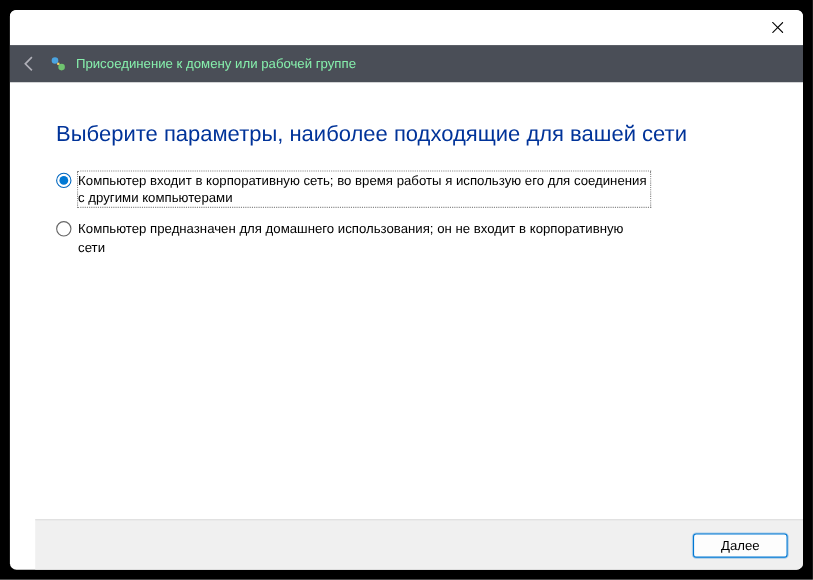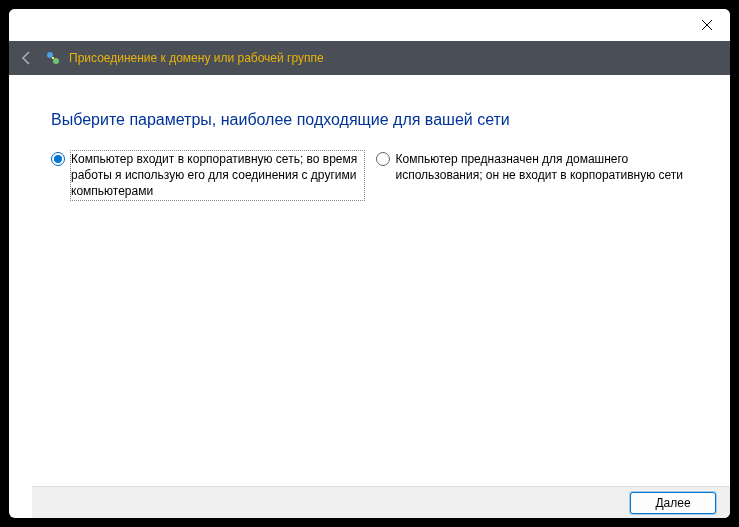--- a/index.html
+++ b/index.html
@@ -55,37 +55,37 @@
     }
     .back-arrow svg { width: 16px; height: 16px; }
     .header-icon {
       width: 16px;
       height: 16px;
       display: flex;
       align-items: center;
       justify-content: center;
     }
     .header-title {
-      color: #eab308;
+      color: #86efac;
       font-size: 12px;
     }
     .content {
       flex: 1;
       padding: 36px 42px 10px 42px;
       background: #fff;
     }
     .heading {
       color: #003399;
-      font-size: 16px;
+      font-size: 20px;
       font-weight: 400;
       margin-bottom: 22px;
     }
     .radio-group {
       display: flex;
-      flex-direction: row;
+      flex-direction: column;
       gap: 12px;
     }
     .radio-option {
       display: flex;
       align-items: flex-start;
       gap: 6px;
       cursor: pointer;
     }
     .radio-circle {
       width: 14px;
@@ -113,21 +113,21 @@
       font-size: 12px;
       color: #000;
       line-height: 1.35;
       max-width: 520px;
     }
     .radio-option.selected .radio-label {
       outline: 1px dotted #888;
       outline-offset: 0px;
     }
     .footer {
-      height: 32px;
+      height: 46px;
       background: #f0f0f0;
       border-top: 1px solid #ddd;
       display: flex;
       justify-content: flex-end;
       align-items: center;
       padding: 0 14px;
       gap: 8px;
       margin-left: 23px;
     }
     .btn {

